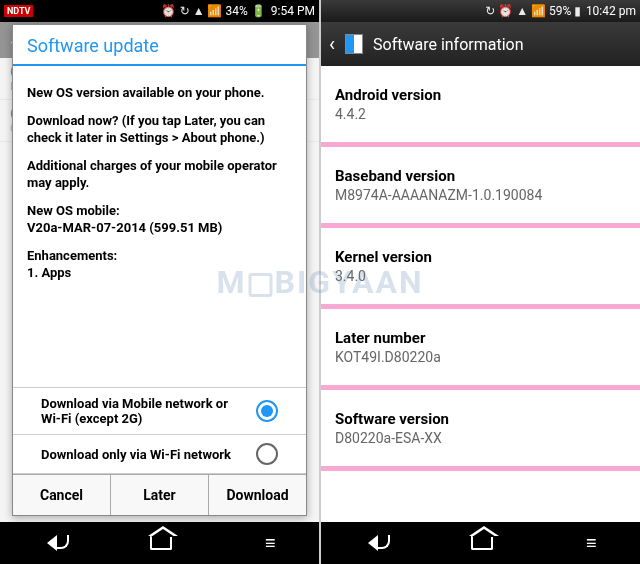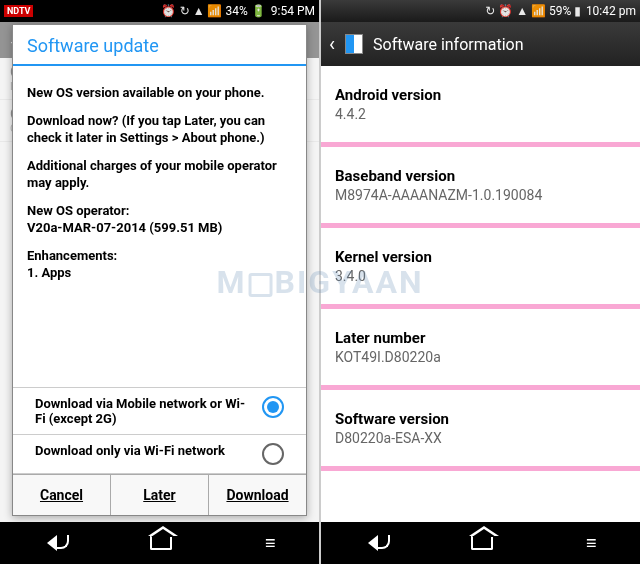--- a/index.html
+++ b/index.html
@@ -17,27 +17,27 @@
 .bg-row { padding: 6px 10px; border-bottom: 1px solid #ddd; font-size: 14px; color: #333; opacity: 0.5; }
 .bg-row .sub { font-size: 11px; color: #888; }
 .left-content { flex: 1; position: relative; background: #f4f4f4; }
 
 .dialog { position: absolute; top: 2px; left: 12px; right: 12px; bottom: 6px; background: #fff; border: 1px solid #888; box-shadow: 0 2px 8px rgba(0,0,0,0.3); display: flex; flex-direction: column; }
 .dialog-title { color: #2196F3; font-size: 18px; padding: 10px 14px 8px; border-bottom: 2px solid #2196F3; font-weight: 400; }
 .dialog-body { flex: 1; padding: 18px 14px; font-size: 13px; line-height: 1.35; color: #000; overflow: hidden; }
 .dialog-body p { margin-bottom: 10px; font-weight: bold; }
 .dialog-body p.nb { font-weight: bold; }
 .radio-group { border-top: 1px solid #ccc; }
-.radio-opt { display: flex; align-items: flex-start; padding: 8px 22px; border-bottom: 1px solid #ccc; justify-content: space-between; }
+.radio-opt { display: flex; align-items: center; padding: 8px 28px; border-bottom: 1px solid #ccc; justify-content: space-between; }
 .radio-opt span { font-size: 13px; font-weight: bold; flex: 1; padding-right: 8px; }
 .radio { width: 22px; height: 22px; border-radius: 50%; border: 2px solid #666; position: relative; flex-shrink: 0; }
 .radio.sel { border-color: #2196F3; }
 .radio.sel::after { content: ''; position: absolute; inset: 3px; border-radius: 50%; background: #2196F3; }
 .dialog-btns { display: flex; border-top: 1px solid #aaa; }
-.dialog-btns button { flex: 1; padding: 12px 4px; background: #f8f8f8; border: none; border-right: 1px solid #aaa; font-size: 14px; font-weight: bold; cursor: pointer; text-decoration: underline; }
+.dialog-btns button { flex: 1; padding: 12px 4px; background: #f8f8f8; border: none; border-right: 1px solid #aaa; font-size: 14px; font-weight: bold; cursor: pointer; }
 .dialog-btns button:last-child { border-right: none; }
 
 
 .right-content { flex: 1; background: #fff; display: flex; flex-direction: column; }
 .info-header { height: 44px; background: linear-gradient(#3a3a3a, #222); color: #fff; display: flex; align-items: center; padding: 0 8px; gap: 10px; font-size: 16px; }
 .info-header .back { font-size: 20px; }
 .info-header .doc-icon { width: 18px; height: 20px; background: linear-gradient(90deg, #2196F3 50%, #fff 50%); border: 1px solid #888; }
 .info-row { padding: 20px 14px; border-bottom: 5px solid #f9a8d4; }
 .info-row .label { font-size: 15px; font-weight: bold; color: #000; }
 .info-row .value { font-size: 14px; color: #666; margin-top: 2px; }
@@ -82,21 +82,21 @@
       <div class="sub">Ch no</div>
     </div>
 
     <div class="dialog">
       <div class="dialog-title">Software update</div>
       <div class="dialog-body">
         <p>New OS version available on your phone.</p>
         <p>Download now? (If you tap Later, you can check it later in Settings &gt; About phone.)</p>
         <p>Additional charges of your mobile operator may apply.</p>
         <p class="nb">
-          <span>New OS operator:</span><br>
+          <span>New OS mobile:</span><br>
           <span>V20a-MAR-07-2014 (599.51 MB)</span>
         </p>
         <p class="nb">
           <span>Enhancements:</span><br>
           <span>1. Apps</span>
         </p>
       </div>
       <div class="radio-group">
         <div class="radio-opt">
           <span>Download via Mobile network or Wi-Fi (except 2G)</span>

